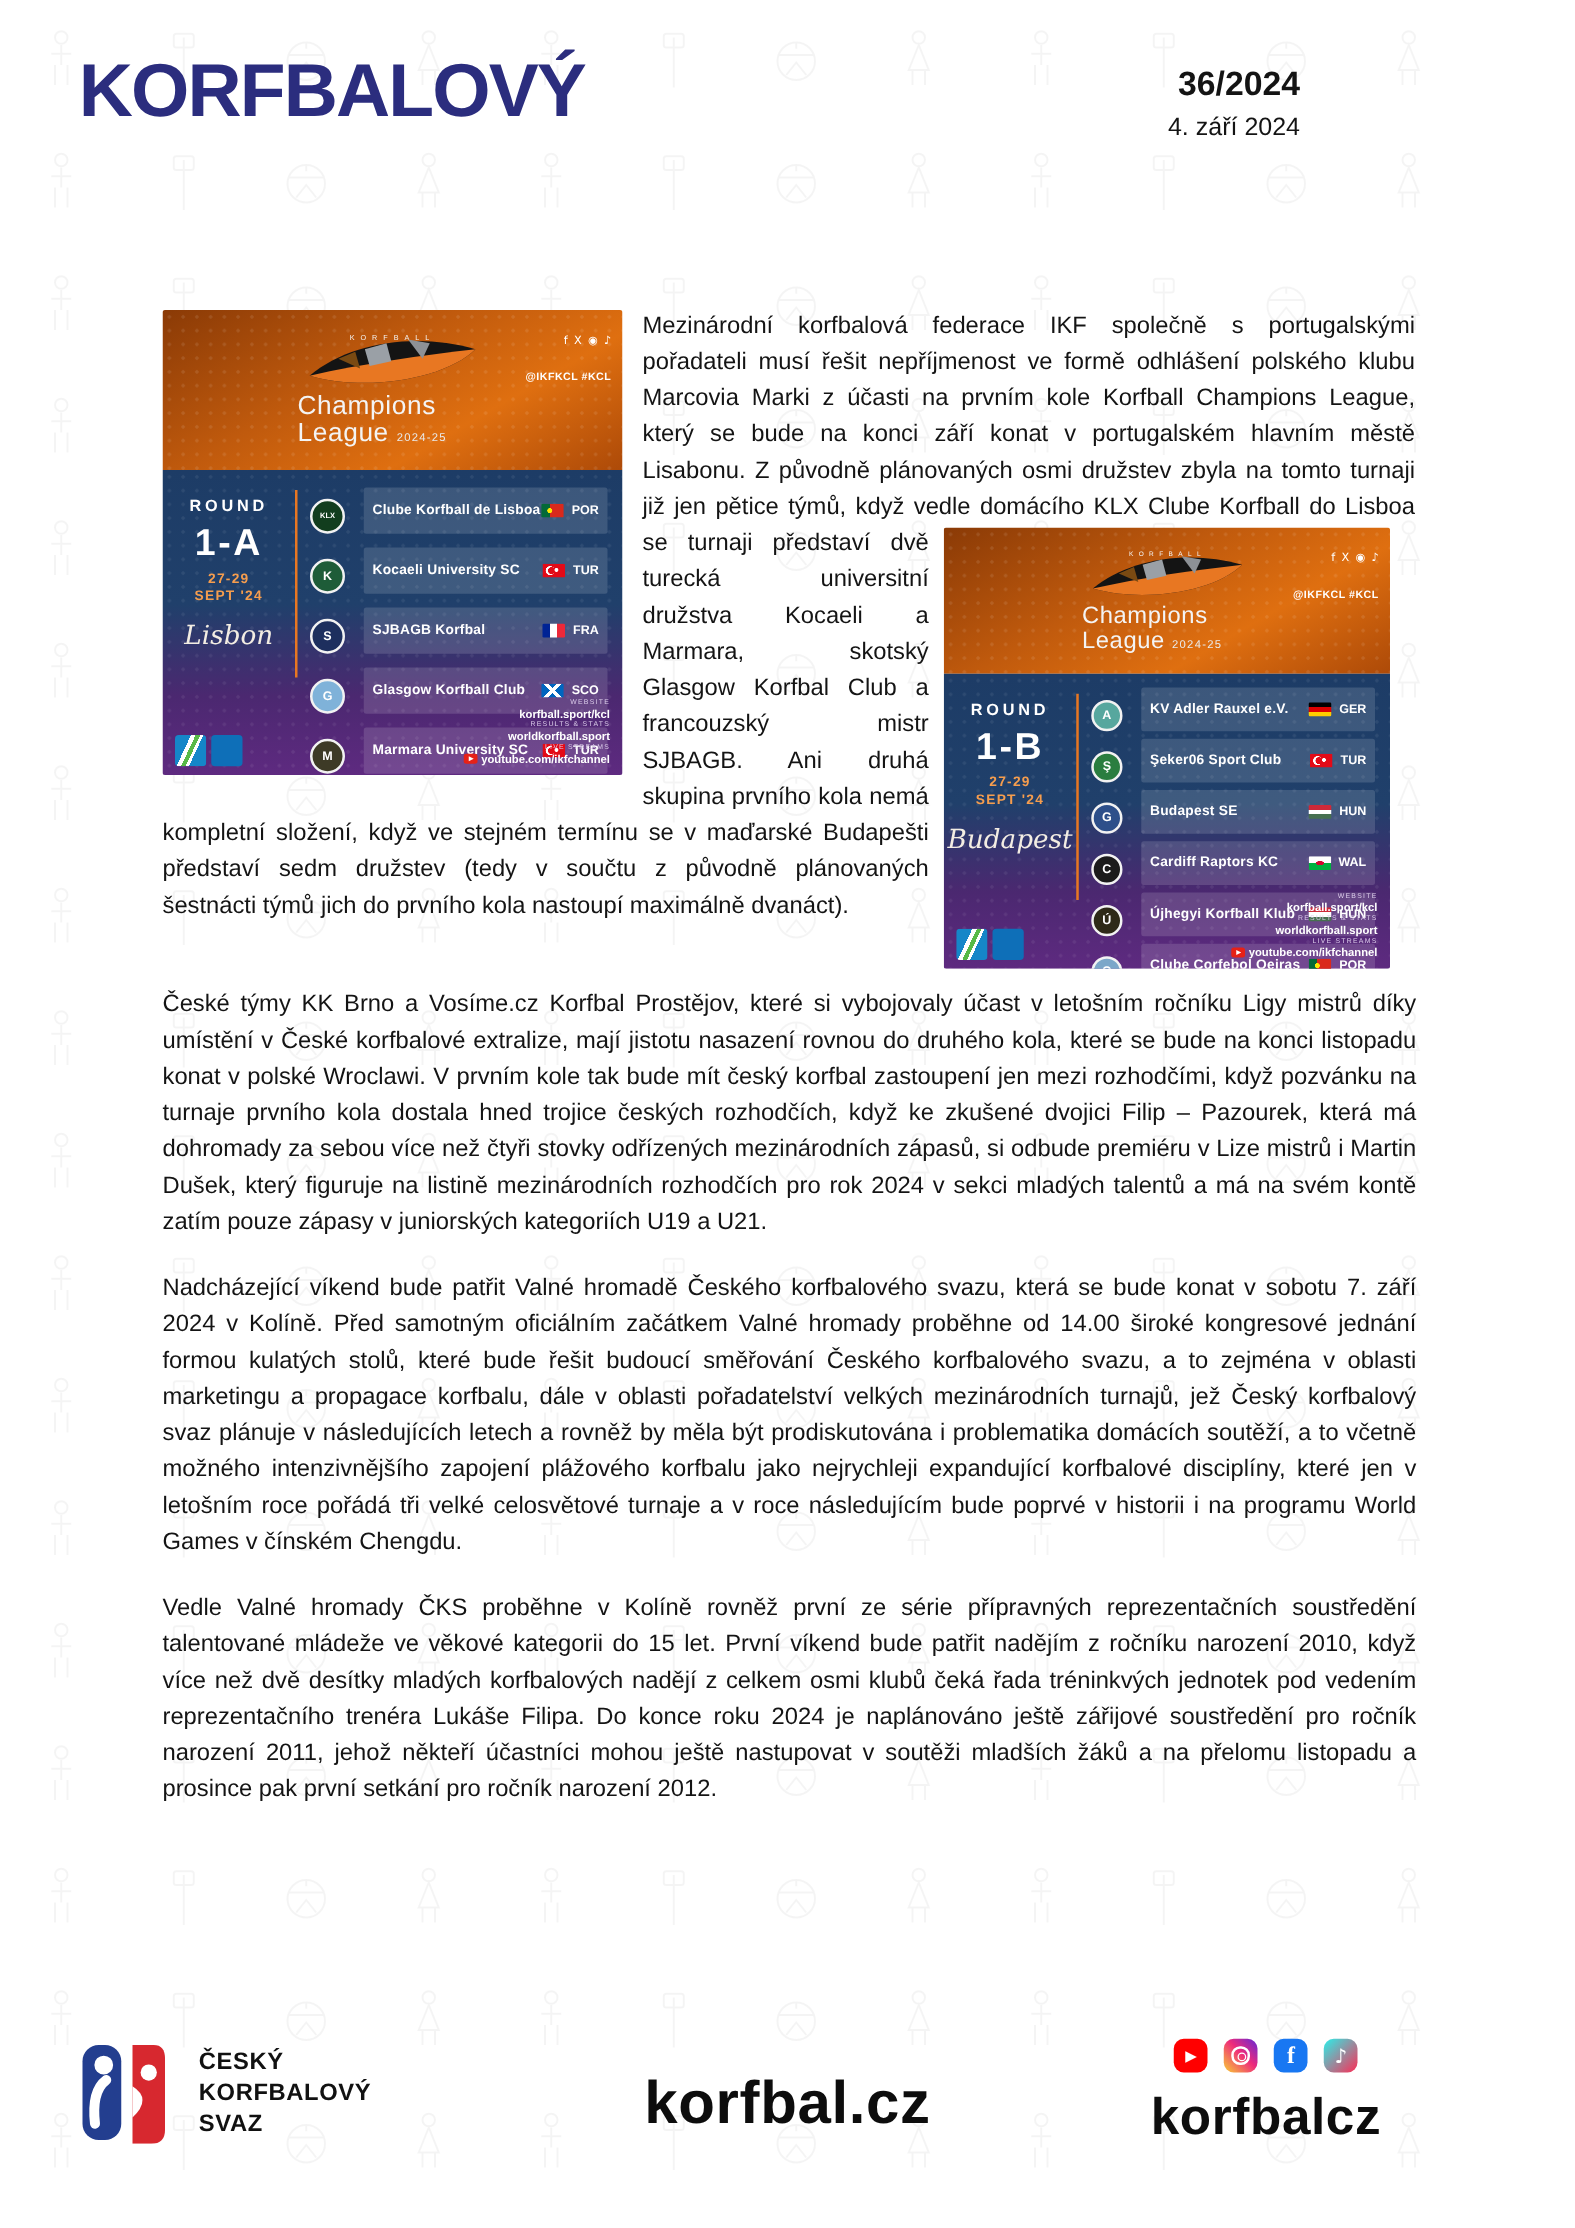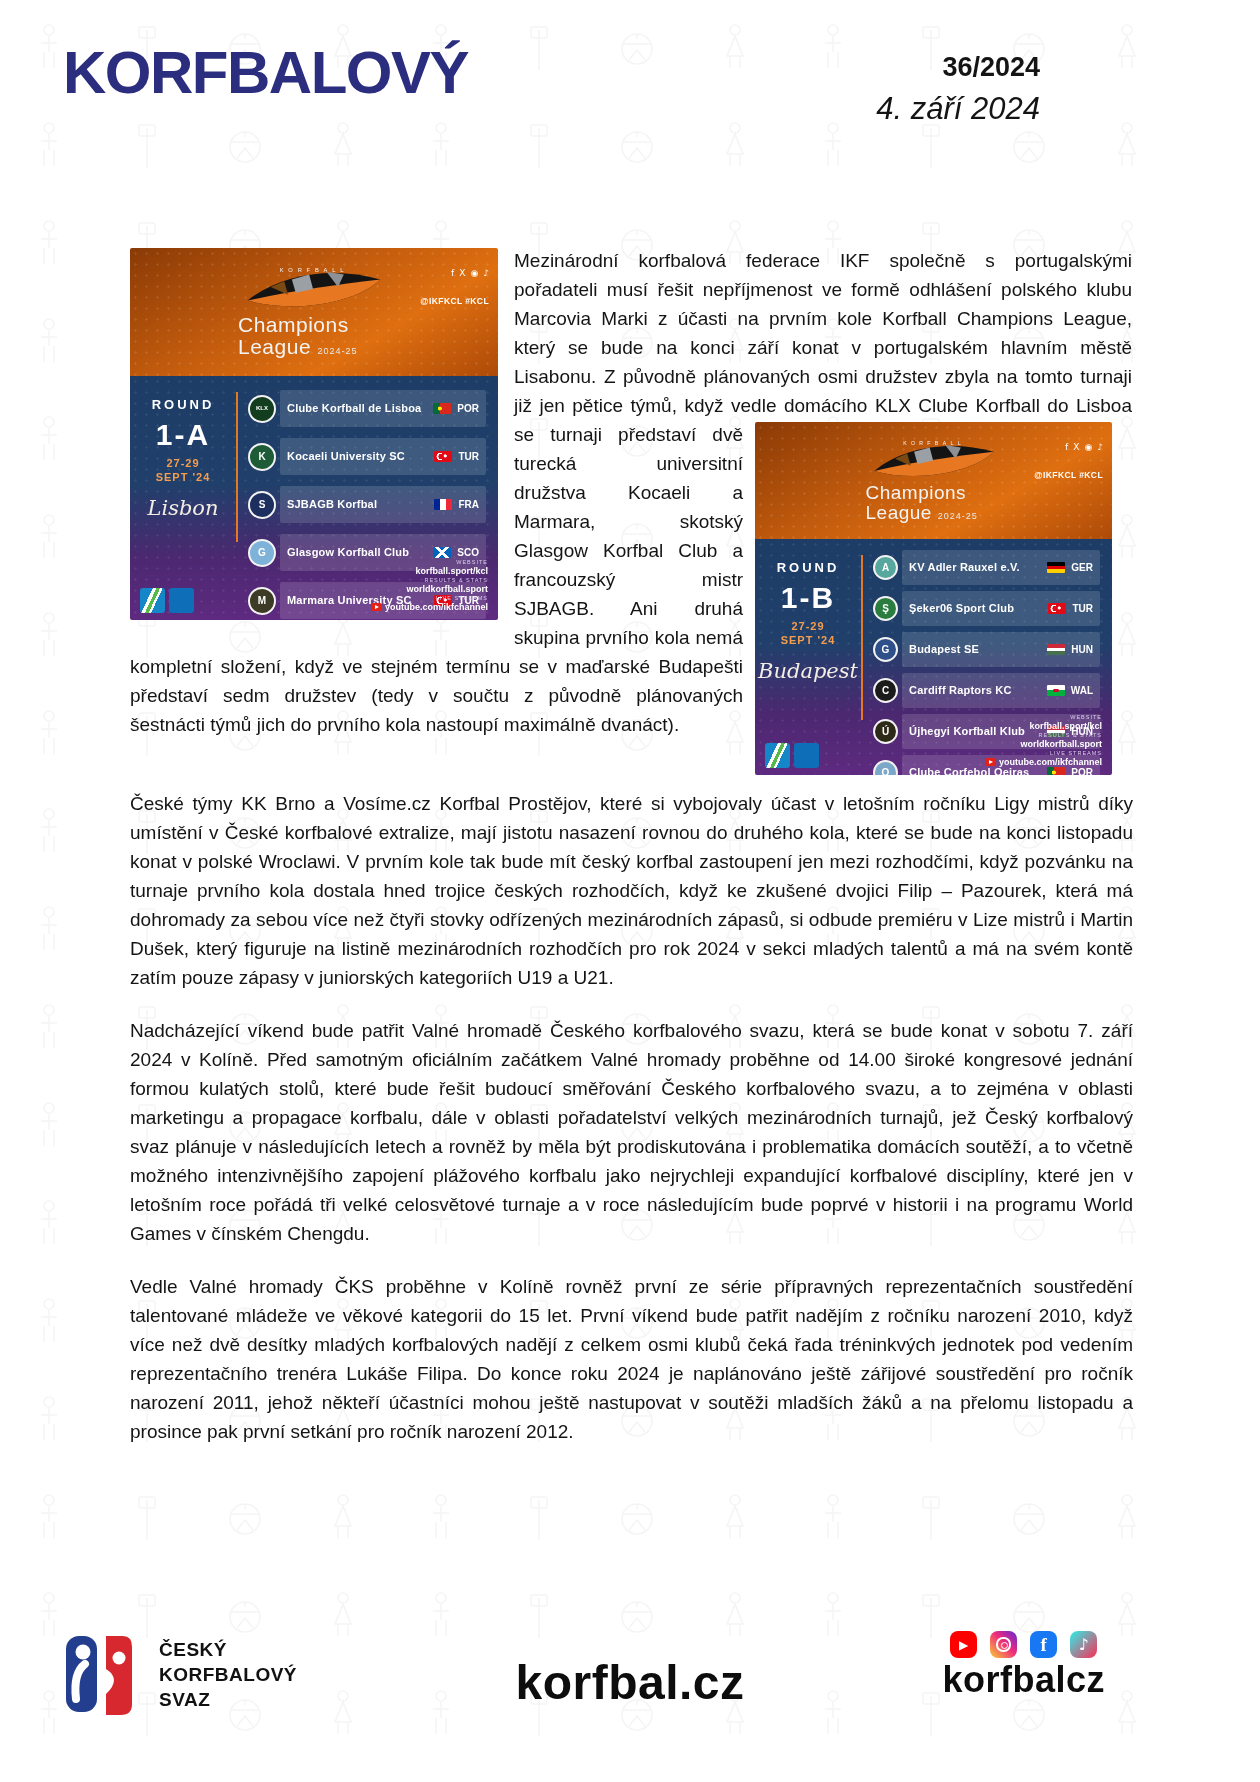--- a/index.html
+++ b/index.html
@@ -8,21 +8,21 @@
   
   .watermark{position:absolute;inset:0;z-index:0;display:flex;flex-wrap:wrap;
              align-content:flex-start;opacity:.07;pointer-events:none;}
   .watermark svg{width:54px;height:54px;margin:22px;stroke:#777;fill:none;stroke-width:1.6;}
   
   .hdr{position:absolute;z-index:1;left:63px;top:40px;right:220px;}
   .title{font-size:60px;line-height:66px;font-weight:bold;letter-spacing:-1.5px;color:#2b2d7e;}
   .title span{display:block;}
   .issue{position:absolute;z-index:1;top:52px;left:820px;width:220px;text-align:right;}
   .issue .no{font-size:27px;font-weight:600;color:#141414;}
-  .issue .dt{font-size:31px;margin-top:8px;color:#141414;font-style:italic;}
+  .issue .dt{font-size:20px;margin-top:8px;color:#141414;}
   
   .article{position:absolute;z-index:1;left:130px;top:246px;width:1003px;
            font-size:19px;line-height:29px;text-align:justify;color:#141414;}
   .para{margin:0;}
   .para + .para{margin-top:24px;}
   .p2{clear:both;}
   
   .card{position:relative;color:#fff;overflow:hidden;border-radius:2px;}
   .card-a{float:left;width:368px;height:372px;margin:2px 16px 10px 0;}
   .push{float:right;width:1px;height:176px;}
@@ -54,21 +54,21 @@
   .round-label{font-size:13px;font-weight:bold;letter-spacing:3px;}
   .round-num{font-size:30px;font-weight:bold;letter-spacing:2px;margin-top:1px;}
   .dates{font-size:11px;line-height:14px;font-weight:bold;color:#f59d4e;margin-top:7px;
          letter-spacing:1px;}
   .city{font-family:"DejaVu Serif",serif;font-style:italic;font-size:21px;margin-top:10px;
         color:#f3ede3;}
   .vline{width:2px;background:#e87722;margin-top:16px;height:150px;flex:none;}
   .card-b .vline{height:165px;}
   .teams{flex:1;display:flex;flex-direction:column;padding:14px 12px 0 10px;gap:11px;}
   .card-b .teams{padding-top:11px;gap:6px;}
-  .team-row{display:flex;align-items:center;gap:4px;}
+  .team-row{display:flex;align-items:flex-end;gap:15px;}
   .tlogo{flex:none;width:24px;height:24px;border-radius:50%;display:flex;align-items:center;
          justify-content:center;font-weight:bold;color:#fff;border:2px solid #f2f2f2;}
   .card-b .tlogo{width:21px;height:21px;}
   .tbar{flex:1;display:flex;align-items:center;justify-content:space-between;
         background:rgba(255,255,255,.14);border-radius:2px;padding:4px 7px;}
   .card-b .tbar{padding:3px 7px;}
   .tname{font-size:11px;font-weight:bold;letter-spacing:.2px;white-space:nowrap;}
   .tright{display:flex;align-items:center;gap:6px;}
   .tcode{font-size:10px;font-weight:bold;}
   .flag{width:18px;height:11px;border-radius:1px;display:inline-block;flex:none;}
@@ -112,21 +112,21 @@
   .sicon{width:27px;height:27px;border-radius:8px;display:flex;align-items:center;
          justify-content:center;color:#fff;font-family:"DejaVu Sans",sans-serif;
          font-weight:bold;font-size:15px;position:relative;}
   .youtube-icon{background:#ff0000;font-size:12px;}
   .instagram-icon{background:linear-gradient(45deg,#f9ce34,#ee2a7b 55%,#6228d7);}
   .instagram-icon::before{content:"";position:absolute;inset:6px;border:2px solid #fff;border-radius:7px;}
   .instagram-icon::after{content:"";position:absolute;left:11px;top:11px;width:5px;height:5px;
          border:1.5px solid #fff;border-radius:50%;}
   .facebook-icon{background:#1877f2;font-family:"Liberation Serif",serif;font-size:19px;}
   .tiktok-icon{background:linear-gradient(135deg,#2af0ea,#fe2c55);font-size:16px;}
-  .shandle{font-size:36px;font-weight:800;color:#0d0d0d;margin-top:1px;letter-spacing:.5px;}
+  .shandle{font-size:41px;font-weight:800;color:#0d0d0d;margin-top:12px;letter-spacing:.5px;}
 </style>
 </head>
 <body>
 
 <div class="page">
   <div class="watermark" id="watermark">
       <svg viewBox="0 0 54 54">
         <circle cx="27" cy="8" r="5"></circle>
         <path d="M27 14 v16 M19 21 h16 M22 30 v16 M32 30 v16"></path>
       </svg>

